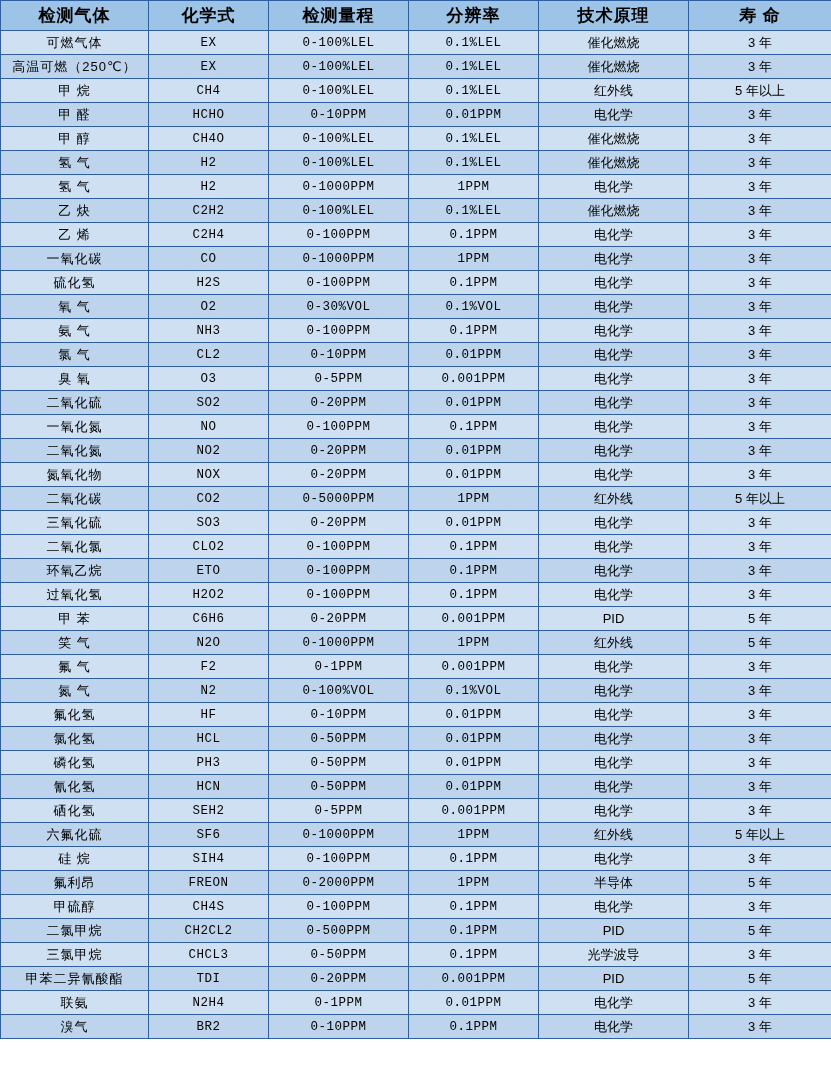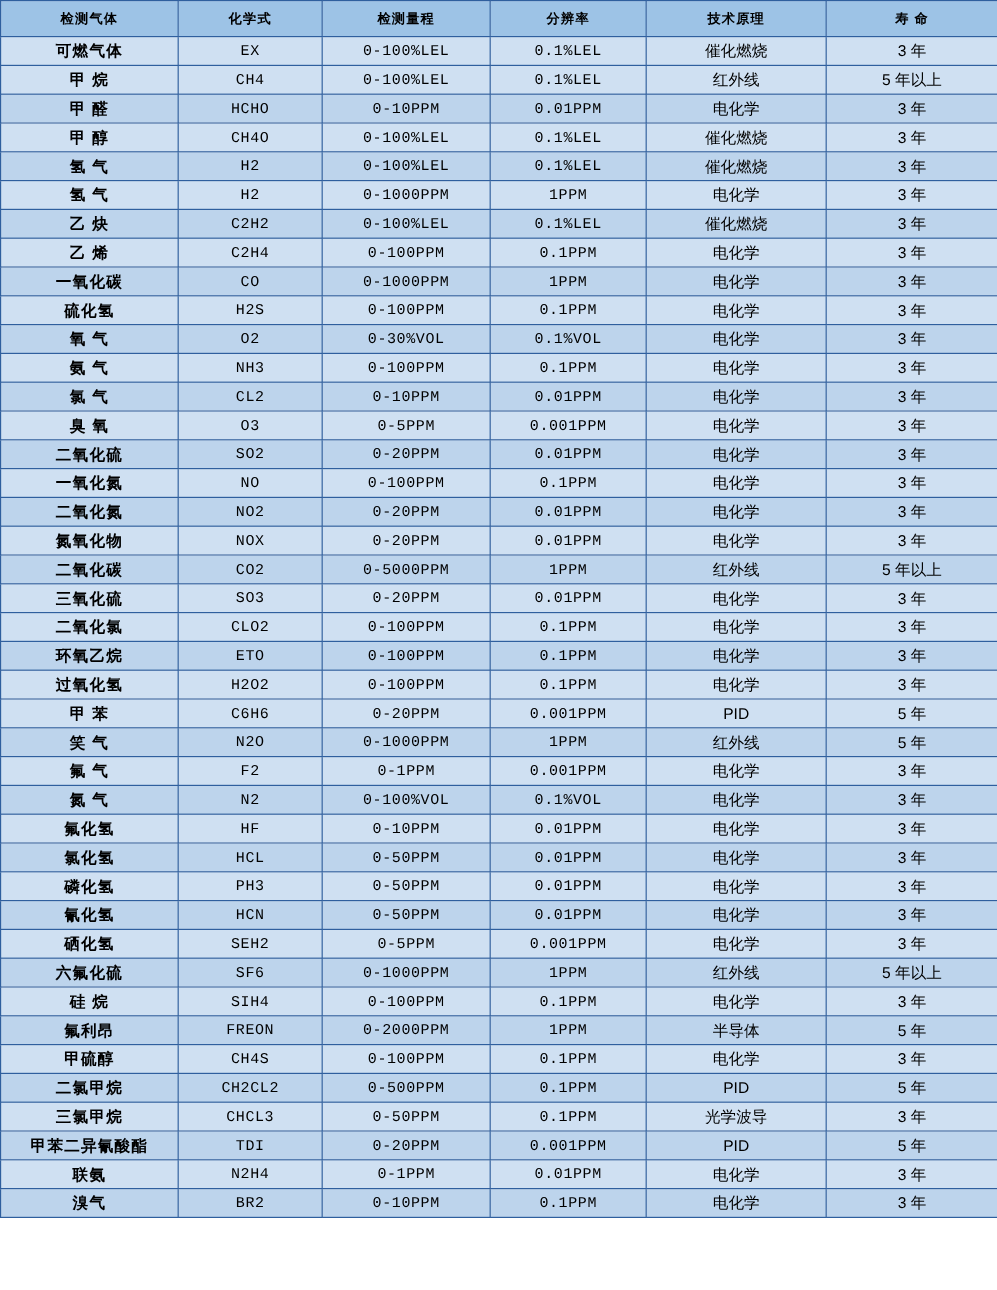--- a/index.html
+++ b/index.html
@@ -28,38 +28,37 @@
     border: 1px solid #2f5f9e;
     text-align: center;
     vertical-align: middle;
     color: #000000;
     white-space: nowrap;
     overflow: hidden;
   }
   #gas-table thead th {
     background: #9dc3e6;
     height: 27px;
-    font-size: 11px;
+    font-size: 17px;
     font-weight: bold;
     letter-spacing: 1px;
   }
   #gas-table tbody td {
     height: 21px;
     font-size: 13px;
     font-weight: normal;
   }
   #gas-table tbody tr.odd td {
     background: #cfe0f2;
   }
   #gas-table tbody tr.even td {
     background: #bdd4ec;
   }
   #gas-table tbody td.col-name {
     letter-spacing: 1px;
-    font-weight: bold;
   }
   #gas-table tbody td.mono {
     font-family: "Liberation Mono", "DejaVu Sans Mono", monospace;
     font-size: 12.5px;
     letter-spacing: 0.5px;
   }
 </style>
 </head>
 <body>
 
@@ -84,20 +83,28 @@
   </thead>
   <tbody id="table-body">
       <tr class="odd">
         <td class="col-name">可燃气体</td>
         <td class="mono">EX</td>
         <td class="mono">0-100%LEL</td>
         <td class="mono">0.1%LEL</td>
         <td class="">催化燃烧</td>
         <td class="">3 年</td>
       </tr>
+      <tr class="even">
+        <td class="col-name">高温可燃（250℃）</td>
+        <td class="mono">EX</td>
+        <td class="mono">0-100%LEL</td>
+        <td class="mono">0.1%LEL</td>
+        <td class="">催化燃烧</td>
+        <td class="">3 年</td>
+      </tr>
       <tr class="odd">
         <td class="col-name">甲 烷</td>
         <td class="mono">CH4</td>
         <td class="mono">0-100%LEL</td>
         <td class="mono">0.1%LEL</td>
         <td class="">红外线</td>
         <td class="">5 年以上</td>
       </tr>
       <tr class="even">
         <td class="col-name">甲 醛</td>

